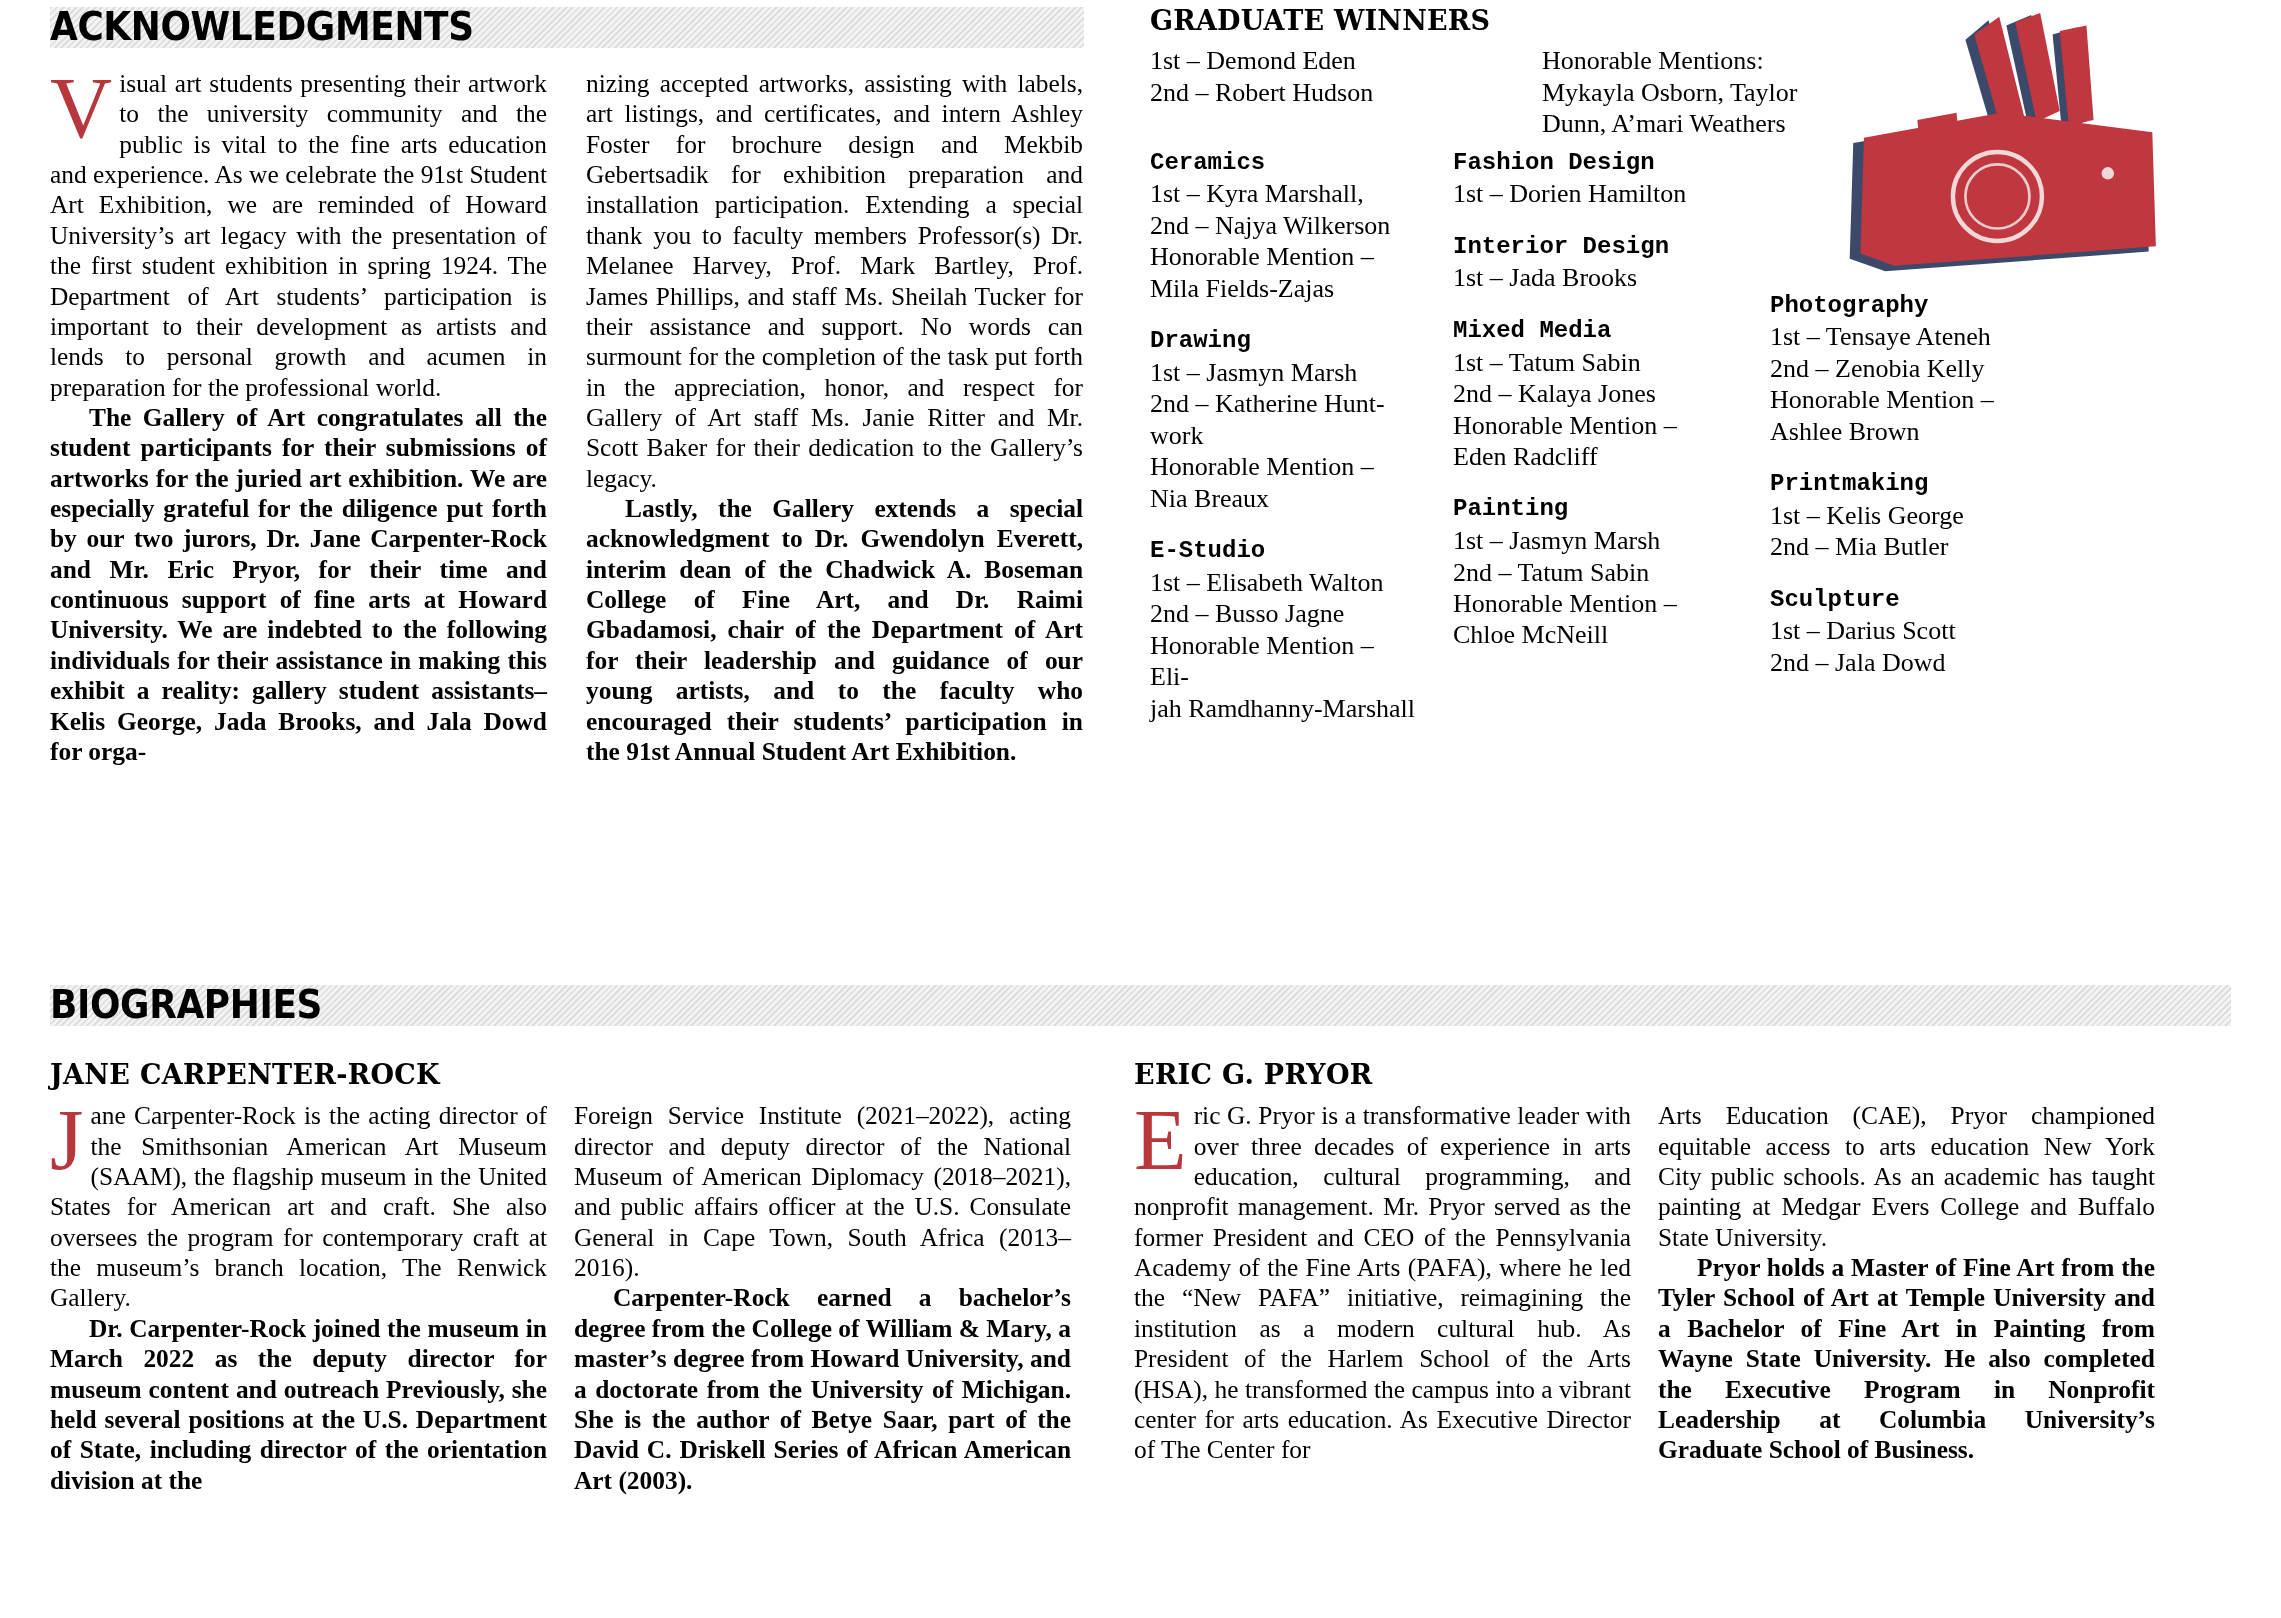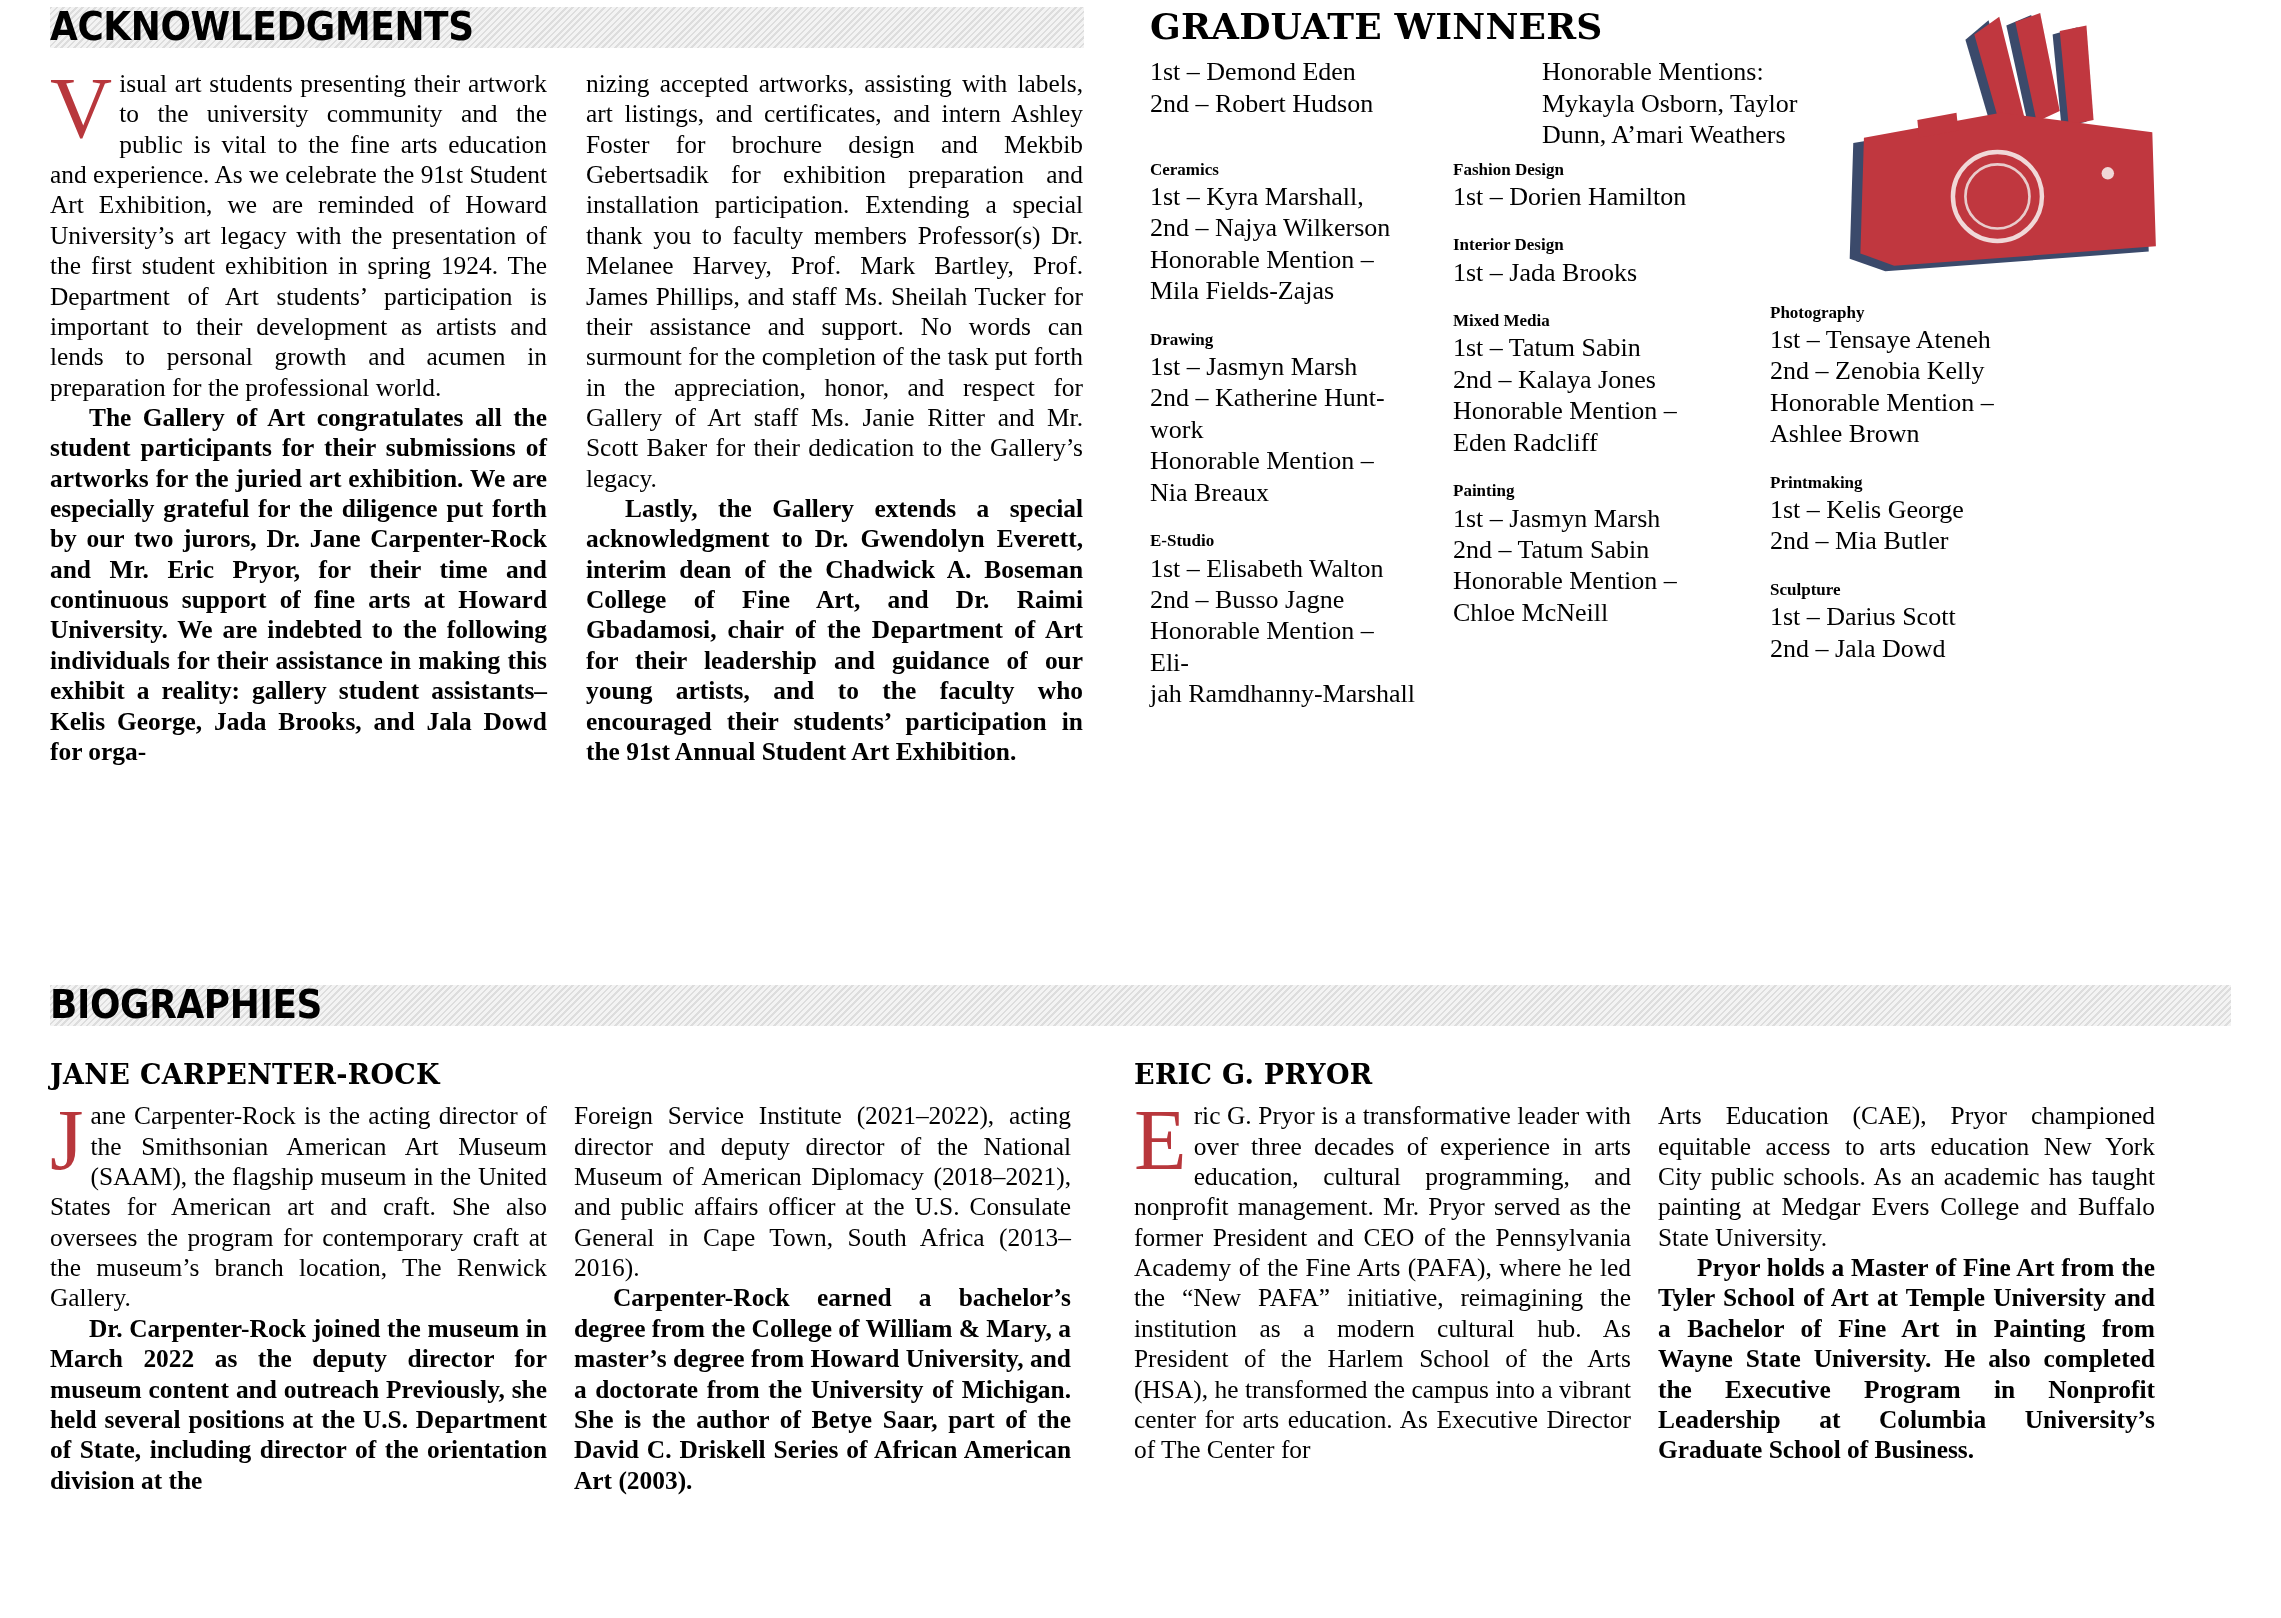--- a/index.html
+++ b/index.html
@@ -83,39 +83,39 @@
     line-height: 0.78;
     padding: 7.1px 7.1px 0 0;
     color: #b8373c;
     font-weight: 400;
   }
 
   
   .awards-sub {
     font-family: "DejaVu Serif", serif;
     font-weight: 700;
-    font-size: 36px;
+    font-size: 27px;
     margin: 5.3px 0 9px 16px;
     letter-spacing: 0.2px;
   }
   .awards-grid-grad {
     display: flex;
     margin-left: 16px;
     gap: 53px;
   }
   .awards-grid-grad .c1 { width: 339px; }
   .awards-grid-grad .c2 { width: 374px; }
   .line {
     font-size: 26px;
     line-height: 1.21;
   }
   .cat {
-    font-family: Liberation Serif, serif;
+    font-family: Liberation Mono, monospace;
     font-weight: 700;
-    font-size: 17px;
+    font-size: 24px;
     line-height: 1.2;
     margin-bottom: 0.9px;
   }
   .block { margin-bottom: 23px; }
   .ug-cols {
     display: flex;
     margin-left: 16px;
     margin-top: 9px;
   }
   .ug-col-a { width: 267px; }

